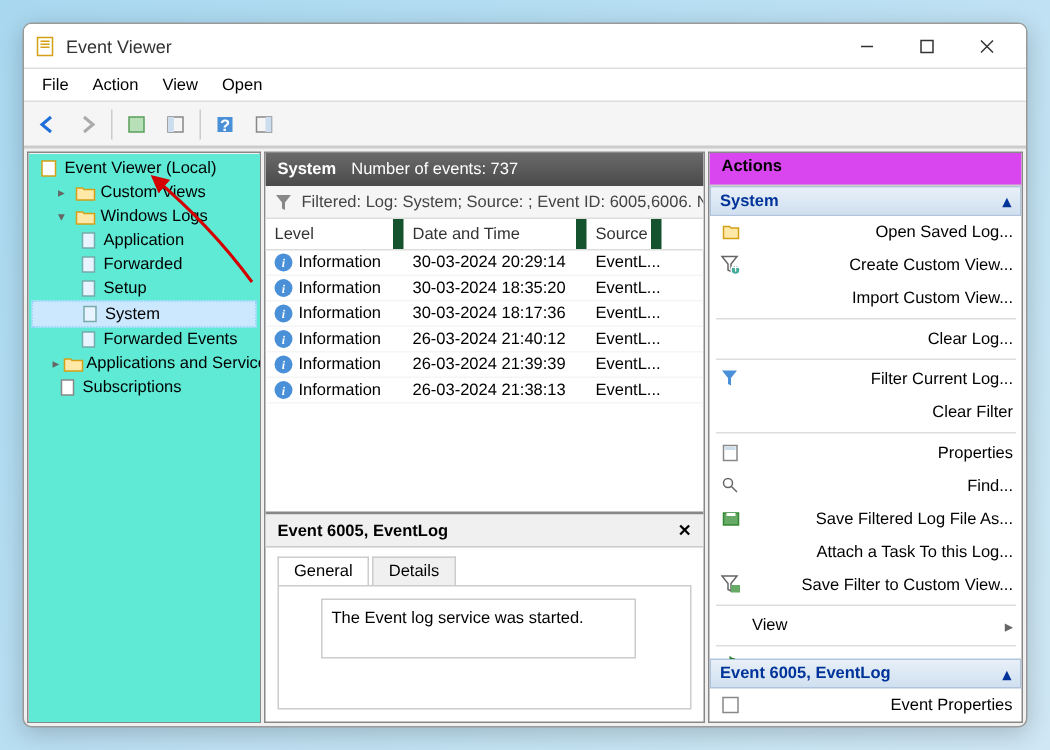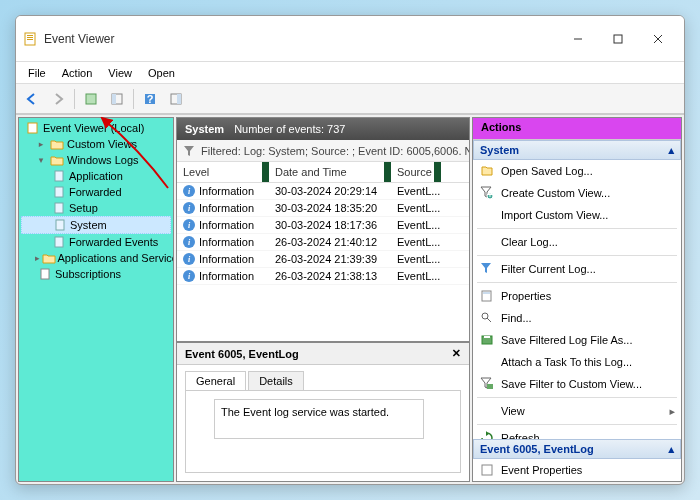--- a/index.html
+++ b/index.html
@@ -1,18 +1,18 @@
 <!DOCTYPE html>
 <html><head>
 <meta charset="utf-8">
 <style>
 * { box-sizing: border-box; margin: 0; padding: 0; font-family: 'Segoe UI', Tahoma, sans-serif; font-size: 11px; }
 body { background: linear-gradient(135deg, #a8d8f0 0%, #d0e8f5 100%); width: 700px; height: 500px; overflow: hidden; position: relative; }
 .window { position: absolute; left: 15px; top: 15px; width: 670px; height: 470px; background: #f0f0f0; border: 1px solid #999; border-radius: 6px; box-shadow: 0 4px 16px rgba(0,0,0,0.2); display: flex; flex-direction: column; overflow: hidden; }
-.titlebar { height: 46px; background: #fff; display: flex; align-items: center; padding: 0 6px; border-bottom: 1px solid #ddd; }
+.titlebar { height: 30px; background: #fff; display: flex; align-items: center; padding: 0 6px; border-bottom: 1px solid #ddd; }
 .titlebar .app-icon { width: 16px; height: 16px; margin-right: 6px; display: flex; align-items: center; justify-content: center; }
 .titlebar .title { flex: 1; font-size: 12px; color: #333; }
 .win-controls { display: flex; }
 .win-controls div { width: 40px; height: 28px; display: flex; align-items: center; justify-content: center; color: #333; }
 .menubar { height: 22px; background: #fff; display: flex; align-items: center; padding: 0 4px; border-bottom: 1px solid #ddd; }
 .menubar .menu-item { padding: 3px 8px; cursor: default; }
 .toolbar { height: 30px; background: #f5f5f5; display: flex; align-items: center; padding: 0 4px; border-bottom: 1px solid #ccc; gap: 2px; }
 .tb-btn { width: 24px; height: 24px; display: flex; align-items: center; justify-content: center; border: 1px solid transparent; }
 .tb-sep { width: 1px; height: 20px; background: #ccc; margin: 0 2px; }
 .content { flex: 1; display: flex; border-top: 1px solid #ccc; overflow: hidden; }
@@ -42,21 +42,21 @@
 .detail-tabs { display: flex; padding: 6px 8px 0 8px; gap: 2px; }
 .detail-tab { padding: 3px 10px; background: #fff; border: 1px solid #ccc; border-bottom: none; cursor: default; }
 .detail-tab.inactive { background: #f0f0f0; }
 .detail-body { flex: 1; margin: 0 8px 8px 8px; border: 1px solid #ccc; background: #fff; padding: 8px; position: relative; }
 .detail-text { border: 1px solid #ccc; padding: 6px; background: #fff; height: 40px; width: 210px; margin-left: 20px; }
 .actions-panel { width: 210px; background: #fff; border: 1px solid #888; margin: 2px; display: flex; flex-direction: column; overflow: hidden; }
 .actions-title { height: 22px; background: #d946ef; border-bottom: 1px solid #ccc; padding: 3px 8px; font-weight: bold; }
 .actions-section-hdr { height: 20px; background: linear-gradient(#e8f0f8, #d0e0f0); border: 1px solid #b0c4de; display: flex; align-items: center; padding: 0 6px; color: #003399; font-weight: bold; }
 .actions-section-hdr .collapse { margin-left: auto; }
 .actions-list { overflow: auto; flex: 1; }
-.action-item { display: flex; align-items: center; padding: 3px 6px; gap: 6px; cursor: default; }
+.action-item { display: flex; align-items: center; padding: 3px 6px; gap: 6px; cursor: default; justify-content: space-between; }
 .action-item .aicon { width: 16px; height: 16px; display: flex; align-items: center; justify-content: center; }
 .action-item .arrow { margin-left: auto; color: #666; }
 .sep-line { height: 1px; background: #ddd; margin: 2px 4px; }
 .red-arrow { position: absolute; left: 90px; top: 110px; pointer-events: none; z-index: 50; }
 svg { display: block; }
 </style>
 </head>
 <body>
 
 <div class="window">
@@ -331,20 +331,26 @@
           </div>
           <div class="sep-line"></div>
           <div class="action-item">
             <span class="aicon">
               <svg width="14" height="14">
                 <path d="M1 1 L11 1 L7 6 L7 11 L5 10 L5 6 Z" fill="#4a90d9"></path>
               </svg>
             </span>
             <span>Filter Current Log...</span>
           </div>
+          <div class="action-item">
+            <span class="aicon">
+              <svg width="14" height="14"></svg>
+            </span>
+            <span>Clear Filter</span>
+          </div>
           <div class="sep-line"></div>
           <div class="action-item">
             <span class="aicon">
               <svg width="14" height="14">
                 <rect x="2" y="2" width="9" height="10" fill="#fff" stroke="#888"></rect>
                 <rect x="3" y="3" width="7" height="2" fill="#cde"></rect>
               </svg>
             </span>
             <span>Properties</span>
           </div>

